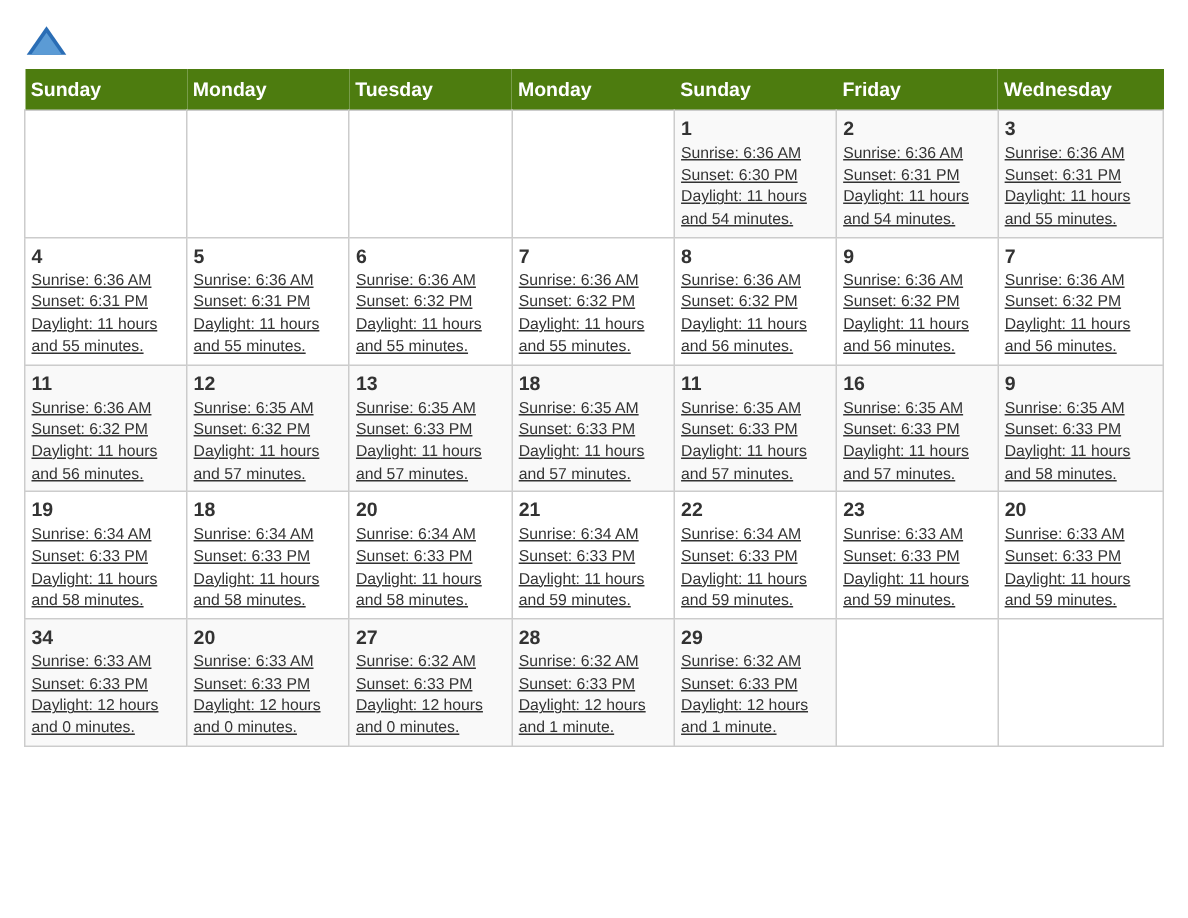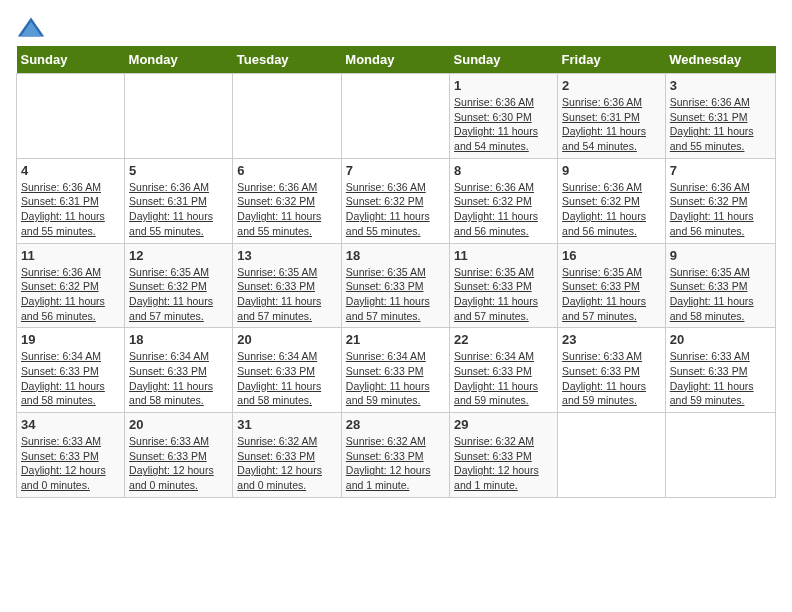--- a/index.html
+++ b/index.html
@@ -249,21 +249,21 @@
 Sunset: 6:33 PM
 Daylight: 12 hours and 0 minutes.</div>
         </td>
         <td>
           <span class="day-number">20</span>
           <div class="day-info" style="white-space: pre-line;">Sunrise: 6:33 AM
 Sunset: 6:33 PM
 Daylight: 12 hours and 0 minutes.</div>
         </td>
         <td>
-          <span class="day-number">31</span>
+          <span class="day-number">27</span>
           <div class="day-info" style="white-space: pre-line;">Sunrise: 6:32 AM
 Sunset: 6:33 PM
 Daylight: 12 hours and 0 minutes.</div>
         </td>
         <td>
           <span class="day-number">28</span>
           <div class="day-info" style="white-space: pre-line;">Sunrise: 6:32 AM
 Sunset: 6:33 PM
 Daylight: 12 hours and 1 minute.</div>
         </td>

